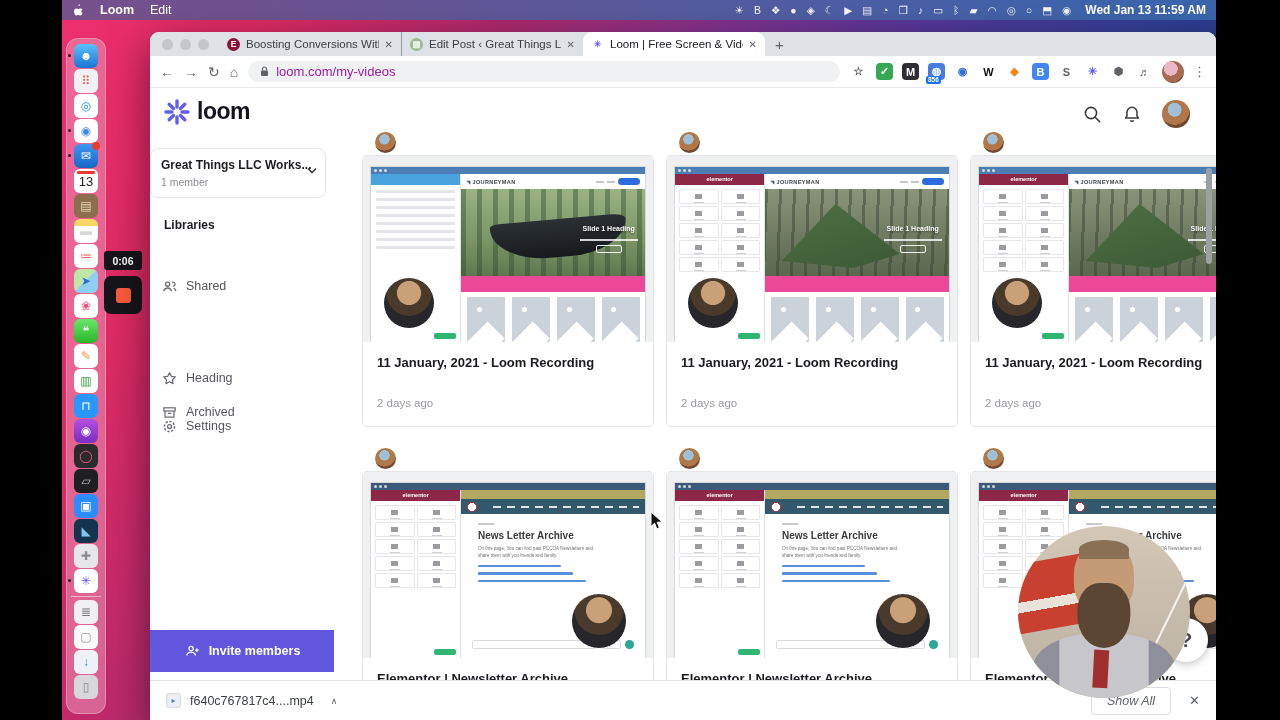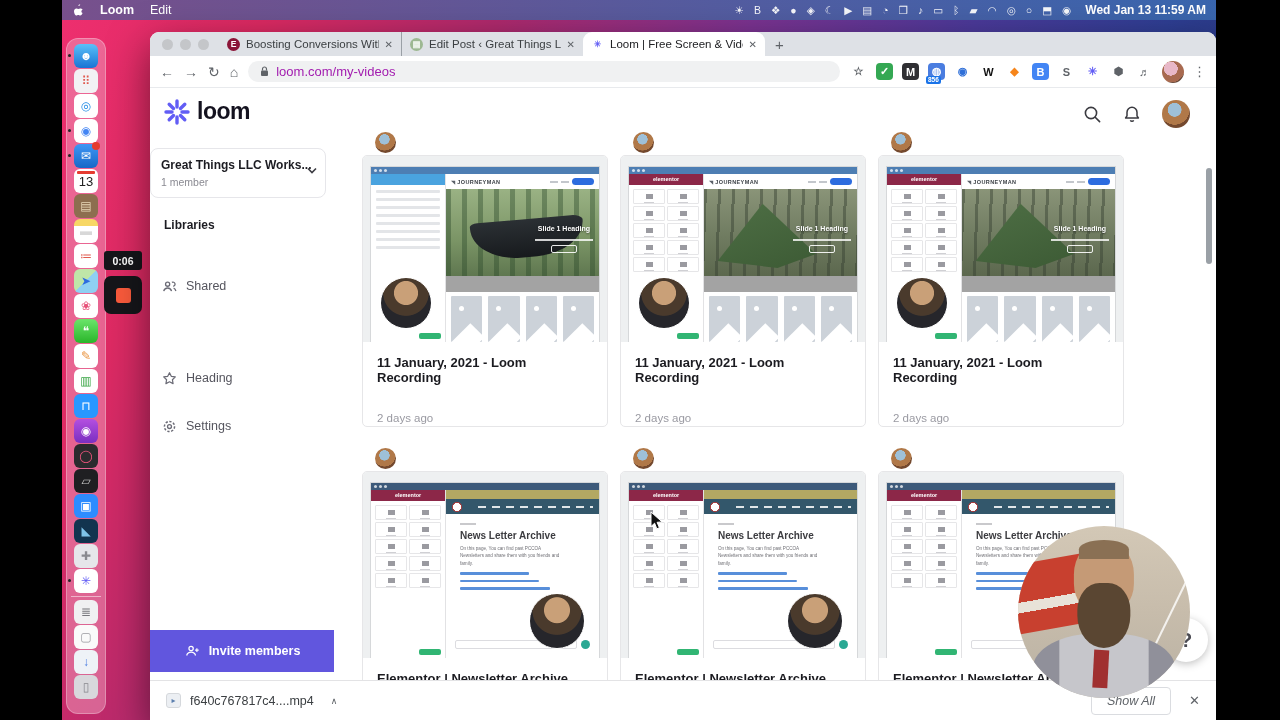--- a/index.html
+++ b/index.html
@@ -84,21 +84,21 @@
   .nav-item.active { background:#dbd2f6; color:#5b4fd9; font-weight:bold; }
   .nav-item svg { flex:0 0 auto; }
   #invite-btn { position:absolute; left:0; top:542px; width:184px; height:42px; background:#6156de; color:#fff;
     display:flex; align-items:center; justify-content:center; gap:9px; font-size:12.5px; font-weight:bold; }
 
   #main-head { position:absolute; right:26px; top:12px; display:flex; align-items:center; gap:21px; }
   #main-avatar { width:28px; height:28px; border-radius:50%; background:radial-gradient(circle at 45% 35%,#9ec0d8 0 28%,#b07848 30% 62%,#74492e 63%); }
 
   .cards-row { position:absolute; left:212px; display:flex; gap:12px; }
   #row1 { top:67px; } #row2 { top:383px; }
-  .card { position:relative; width:246px; height:272px; background:#fff; border:1px solid #e6e6e8; border-radius:5px; }
+  .card { position:relative; width:292px; height:272px; background:#fff; border:1px solid #e6e6e8; border-radius:5px; }
   .card-avatar { position:absolute; left:12px; top:-24px; width:21px; height:21px; border-radius:50%;
     background:radial-gradient(circle at 45% 35%,#9ec0d8 0 28%,#b07848 30% 62%,#74492e 63%); }
   .card-title { padding:13px 14px 0; font-size:13px; font-weight:bold; color:#1b1b20; }
   .card-time { padding:0 14px; margin-top:27px; font-size:11.5px; color:#9a9aa2; }
 
   
   .thumb { position:relative; height:186px; background:#eef0f1; overflow:hidden; border-radius:4px 4px 0 0; }
   .fake-win { position:absolute; left:8px; right:8px; top:11px; bottom:0; background:#fff; box-shadow:0 0 0 1px #d6d8da; }
   .winbar { height:7px; background:#4d7eb3; display:flex; align-items:center; gap:2px; padding:0 3px; }
   .winbar i { width:3px; height:3px; border-radius:50%; background:rgba(255,255,255,.75); }
@@ -106,21 +106,21 @@
   .panel { position:relative; width:33%; border-right:1px solid #e2e2e4; background:#fff; overflow:hidden; }
   .panel-header { height:11px; background:#8c2748; color:#fff; font-size:5.5px; font-weight:bold; text-align:center; line-height:11px; }
   .v-hammock .panel-header { background:#4aa3df; color:transparent; }
   .panel-grid { display:grid; grid-template-columns:1fr 1fr; gap:2px; padding:4px; }
   .panel-grid b { height:15px; border:1px solid #e6e6e8; border-radius:1px; background:
       linear-gradient(#9a9aa0 0 0) center 4px / 7px 5px no-repeat,
       linear-gradient(#d0d0d4 0 0) center 12px / 10px 1.5px no-repeat; }
   .panel-lines { display:none; padding:5px; }
   .panel-lines i { display:block; height:3px; background:#e3e5e8; margin-bottom:5px; border-radius:1px; } .v-hammock .panel-lines { display:block; }
   .panel-btn { position:absolute; bottom:3px; right:4px; width:22px; height:6px; border-radius:2px; background:#31b573; }
-  .site { position:relative; flex:1; background:#a3a3a3; overflow:hidden; }
+  .site { position:relative; flex:1; background:#ec4899; overflow:hidden; }
   .site-header { height:15px; display:flex; align-items:center; justify-content:space-between; padding:0 5px; background:#fff; }
   .brand { font-size:5.5px; font-weight:bold; letter-spacing:.4px; color:#3a3f45; }
   .brand::before { content:"◥ "; color:#5a6068; font-size:5px; }
   .site-nav { display:flex; align-items:center; gap:3px; }
   .site-nav i { width:8px; height:2px; background:#c3c7cc; }
   .site-nav u { width:22px; height:7px; background:#2d6cdf; border-radius:4px; }
   .hero { position:relative; height:52%; overflow:hidden; background:
       repeating-linear-gradient(92deg, rgba(52,62,48,.45) 0 3px, rgba(0,0,0,0) 3px 14px),
       linear-gradient(180deg,#8a9478 0%,#6f7b60 55%,#5c684e 100%); }
   .tarp { position:absolute; left:6%; top:12%; width:70%; height:80%;
@@ -477,20 +477,27 @@
               <path d="M10.6 3.6a2.2 2.2 0 1 1 1.2 4.1M12.4 9.8c1.3.5 2 1.5 2.4 3" fill="none" stroke="#6b6b76" stroke-width="1.4"></path>
             </svg>
           <span>Shared</span>
         </div>
         <div class="nav-item" style="top:276px">
           <svg width="15" height="15" viewBox="0 0 16 16">
               <path d="M8 1.8l1.9 3.9 4.3.6-3.1 3 .7 4.2L8 11.5l-3.8 2 .7-4.2-3.1-3 4.3-.6z" fill="none" stroke="#6b6b76" stroke-width="1.3" stroke-linejoin="round"></path>
             </svg>
           <span>Heading</span>
         </div>
+        <div class="nav-item" style="top:310px">
+          <svg width="15" height="15" viewBox="0 0 16 16">
+              <rect x="2" y="3" width="12" height="3.4" fill="none" stroke="#6b6b76" stroke-width="1.3"></rect>
+              <path d="M3.2 6.4V13h9.6V6.4M6.2 9h3.6" fill="none" stroke="#6b6b76" stroke-width="1.3"></path>
+            </svg>
+          <span>Archived</span>
+        </div>
         <div class="nav-item" style="top:324px">
           <svg width="15" height="15" viewBox="0 0 16 16">
               <circle cx="8" cy="8" r="5.4" fill="none" stroke="#6b6b76" stroke-width="1.6" stroke-dasharray="2.4 1.7"></circle>
               <circle cx="8" cy="8" r="2.1" fill="none" stroke="#6b6b76" stroke-width="1.4"></circle>
             </svg>
           <span>Settings</span>
         </div>
 
         <div id="invite-btn">
           <svg width="16" height="14" viewBox="0 0 18 15">

